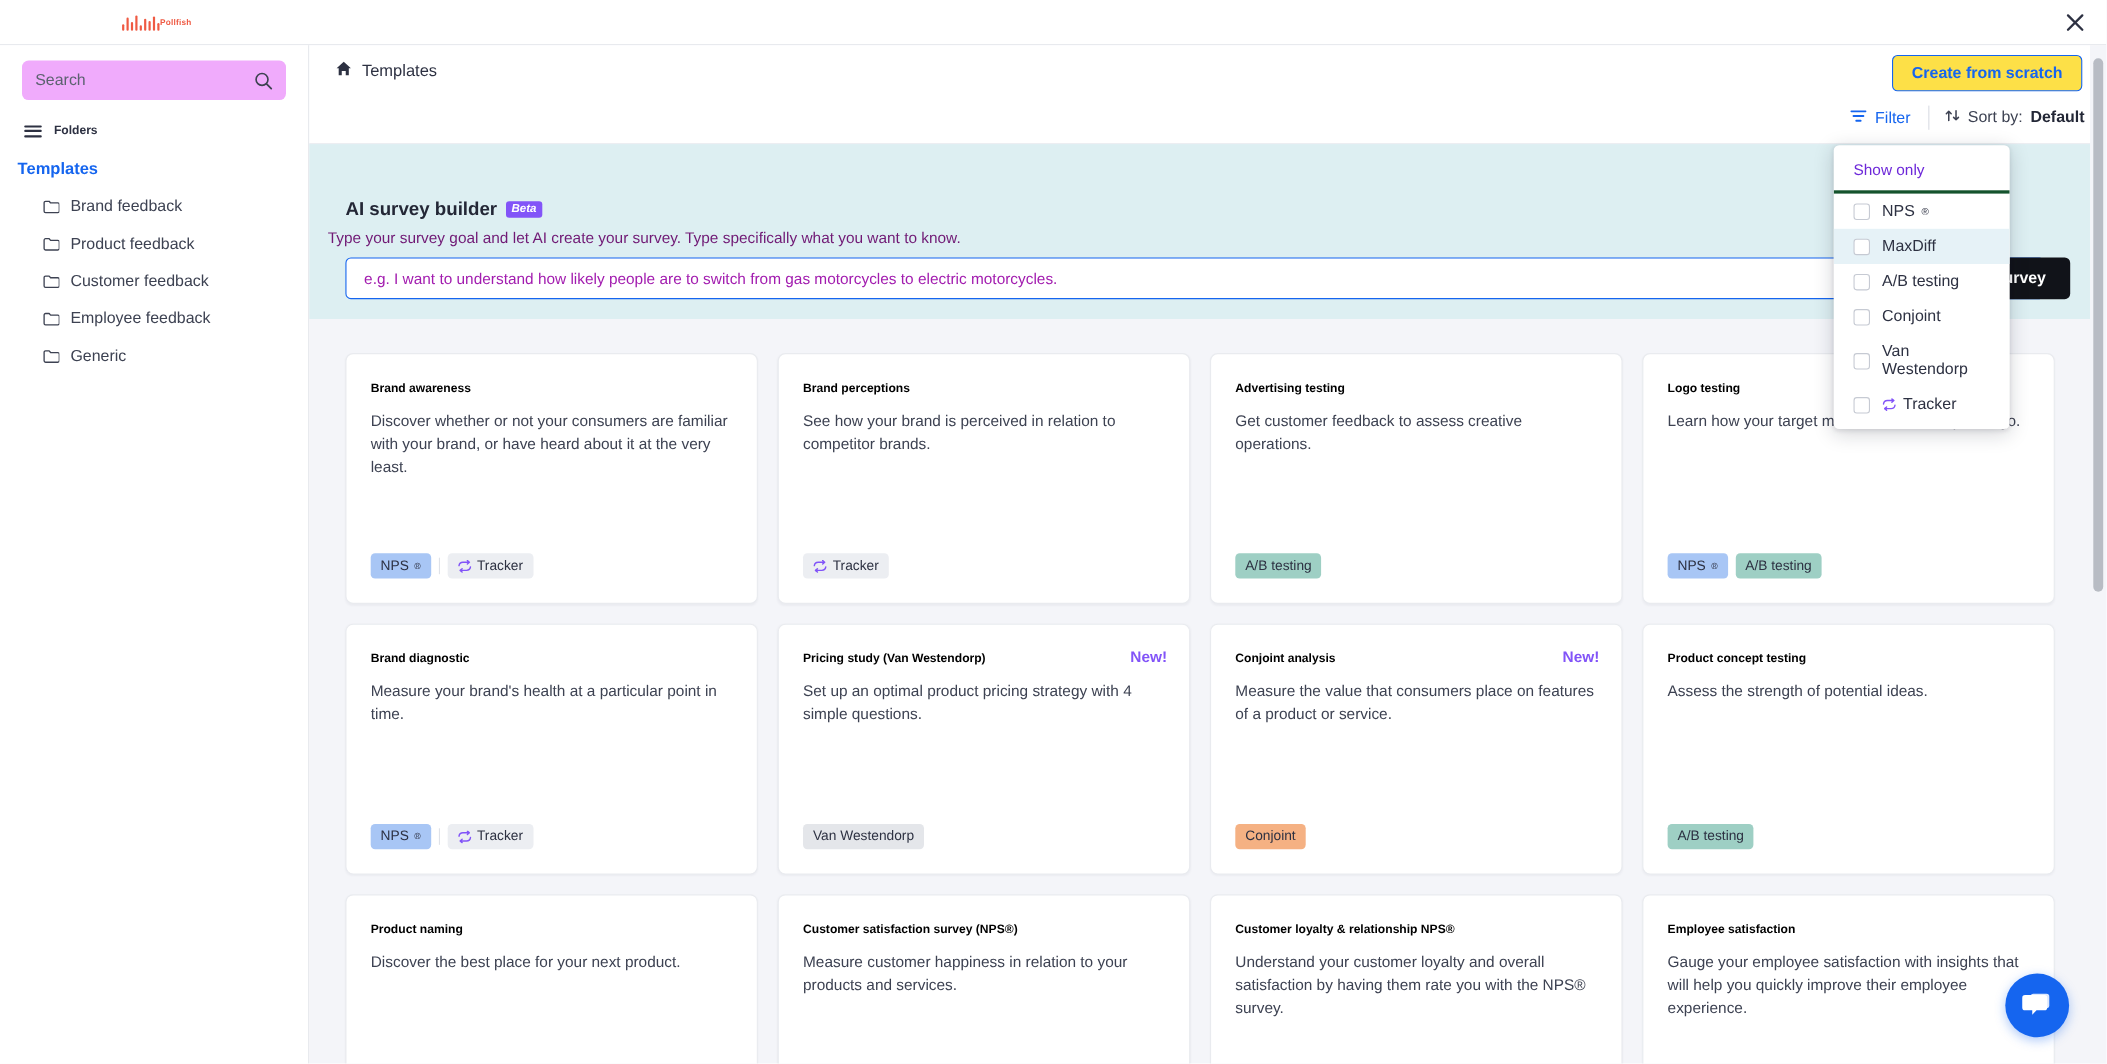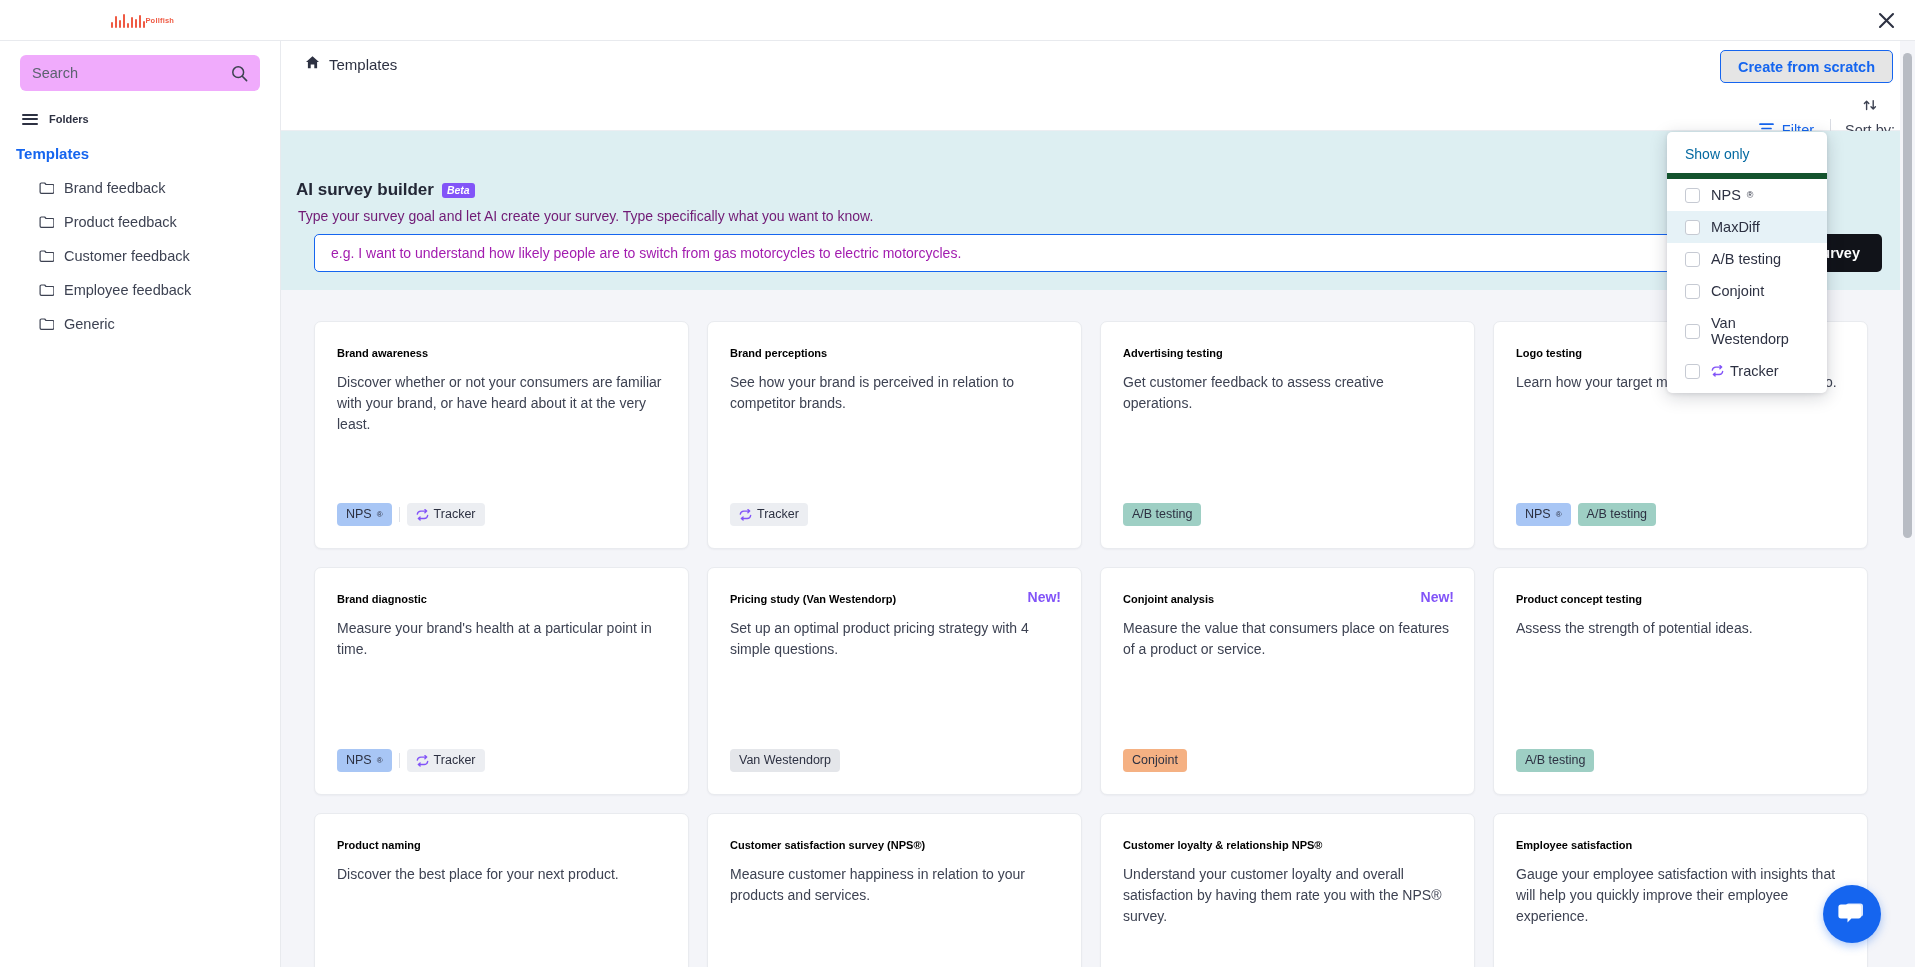--- a/index.html
+++ b/index.html
@@ -62,39 +62,39 @@
   }
   .main-head{
     height:90px;background:#fff;border-bottom:1px solid #eceef2;position:relative;
   }
   .breadcrumb{
     position:absolute;left:24px;top:14px;display:flex;align-items:center;gap:9px;
     font-size:15px;color:#2d3142;cursor:pointer;
   }
   .btn-scratch{
     position:absolute;right:22px;top:9px;height:33px;padding:0 17px;
-    border:1.4px solid #1565ef;border-radius:5px;background:#e5e5e5;color:#1565ef;
+    border:1.4px solid #1565ef;border-radius:5px;background:#fde047;color:#1565ef;
     font-weight:bold;font-size:14.5px;font-family:inherit;cursor:pointer;
     display:flex;align-items:center;
   }
   .filter-row{
     position:absolute;right:20px;top:53px;display:flex;align-items:center;gap:0;
     font-size:14.5px;
   }
   .filter-btn{display:flex;align-items:flex-end;gap:8px;color:#1565ef;cursor:pointer;padding:4px 12px 4px 4px;}
   .vdiv{width:1px;height:22px;background:#d9dce3;margin:0 4px;}
-  .sort-btn{display:flex;align-items:center;gap:7px;color:#3d4252;cursor:pointer;padding:4px 0 4px 10px;flex-direction:column;}
+  .sort-btn{display:flex;align-items:center;gap:7px;color:#3d4252;cursor:pointer;padding:4px 0 4px 10px;}
   .sort-btn b{color:#232736;}
 
   
   .ai-banner{
     position:absolute;left:0;top:90px;width:1634px;height:159px;background:#ddeff2;
   }
   .ai-title{
-    position:absolute;left:15px;top:49px;font-size:17px;font-weight:bold;color:#232736;
+    position:absolute;left:33px;top:49px;font-size:17px;font-weight:bold;color:#232736;
     display:flex;align-items:center;gap:8px;
   }
   .beta{
     background:#8254f8;color:#fff;font-size:10.5px;font-style:italic;font-weight:bold;
     border-radius:3px;padding:1px 5px;line-height:13px;
   }
   .ai-sub{position:absolute;left:17px;top:77px;font-size:14px;color:#701a75;}
   .ai-input{
     position:absolute;left:33px;top:103px;width:1545px;height:38px;
     background:#fff;border:1.6px solid #1565ef;border-radius:5px;
@@ -143,21 +143,21 @@
   .tag-sep{width:1px;height:15px;background:#dfe2e8;}
 
   
   .dropdown{
     position:absolute;right:88px;top:132px;width:160px;z-index:60;
     background:#fff;border-radius:5px;
     box-shadow:0 4px 18px rgba(16,24,40,.18),0 1px 4px rgba(16,24,40,.10);
     padding-bottom:6px;overflow:hidden;
   }
   .dd-head{
-    font-size:14px;color:#0369a1;padding:14px 18px 11px 18px;border-bottom:6px solid #14532d;
+    font-size:14px;color:#6d28d9;padding:14px 18px 11px 18px;border-bottom:3px solid #14532d;
   }
   .dd-item{
     display:flex;align-items:center;gap:11px;padding:8px 18px;
     font-size:14.5px;color:#2d3142;cursor:pointer;
   }
   .dd-item.hl{background:#e6f2f7;}
   .dd-item .box{
     width:15px;height:15px;border:1.4px solid #c6cad3;border-radius:3px;background:#fff;flex:0 0 auto;
   }
   .dd-item .lbl{display:flex;align-items:center;gap:6px;}

